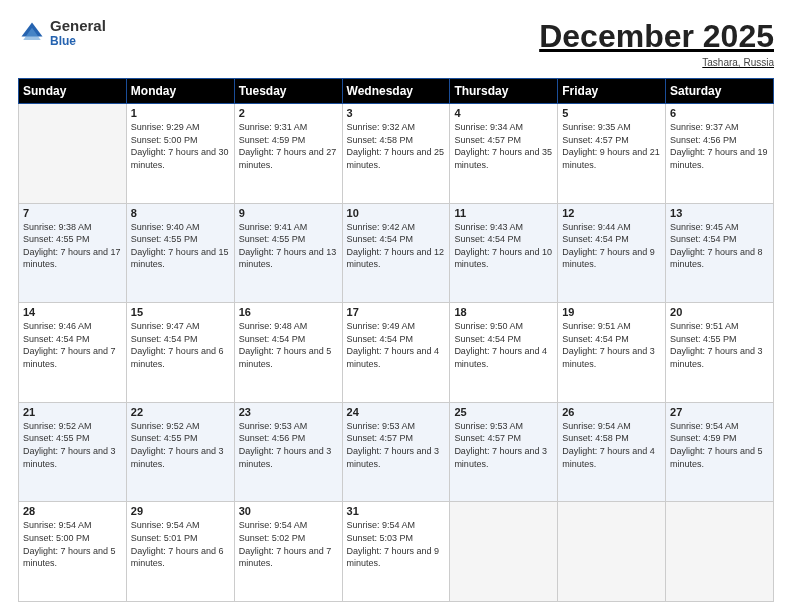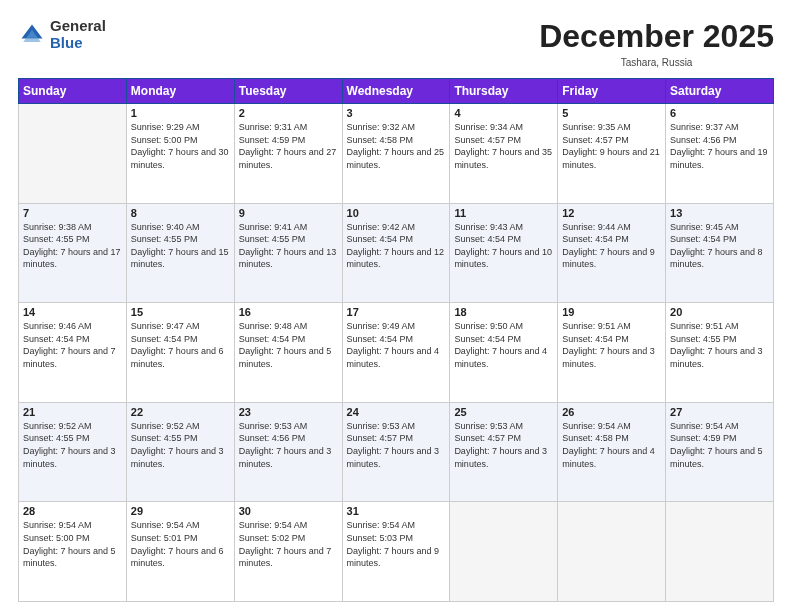--- a/index.html
+++ b/index.html
@@ -33,49 +33,50 @@
       display: flex;
       flex-direction: column;
       line-height: 1.1;
     }
     .logo-general {
       font-size: 15px;
       font-weight: bold;
       color: #333;
     }
     .logo-blue {
-      font-size: 15px;
+      font-size: 12px;
       font-weight: bold;
       color: #2563b0;
     }
     .logo-icon {
       width: 28px;
       height: 28px;
     }
     .title-block {
-      text-align: center;
+      text-align: right;
+      text-decoration: underline;
     }
     .cal-title {
       font-size: 32px;
       font-weight: bold;
       color: #222;
     }
     .cal-subtitle {
       font-size: 10px;
       color: #444;
       margin-top: 2px;
     }
     .calendar {
       flex: 1;
       border-collapse: collapse;
       width: 100%;
       table-layout: fixed;
     }
     .calendar th {
-      background: #6d28d9;
+      background: #000000;
       color: #fff;
       font-size: 12px;
       font-weight: bold;
       padding: 5px 4px;
       text-align: left;
       border: 1px solid #1a4d99;
     }
     .calendar td {
       border: 1px solid #ccc;
       vertical-align: top;

